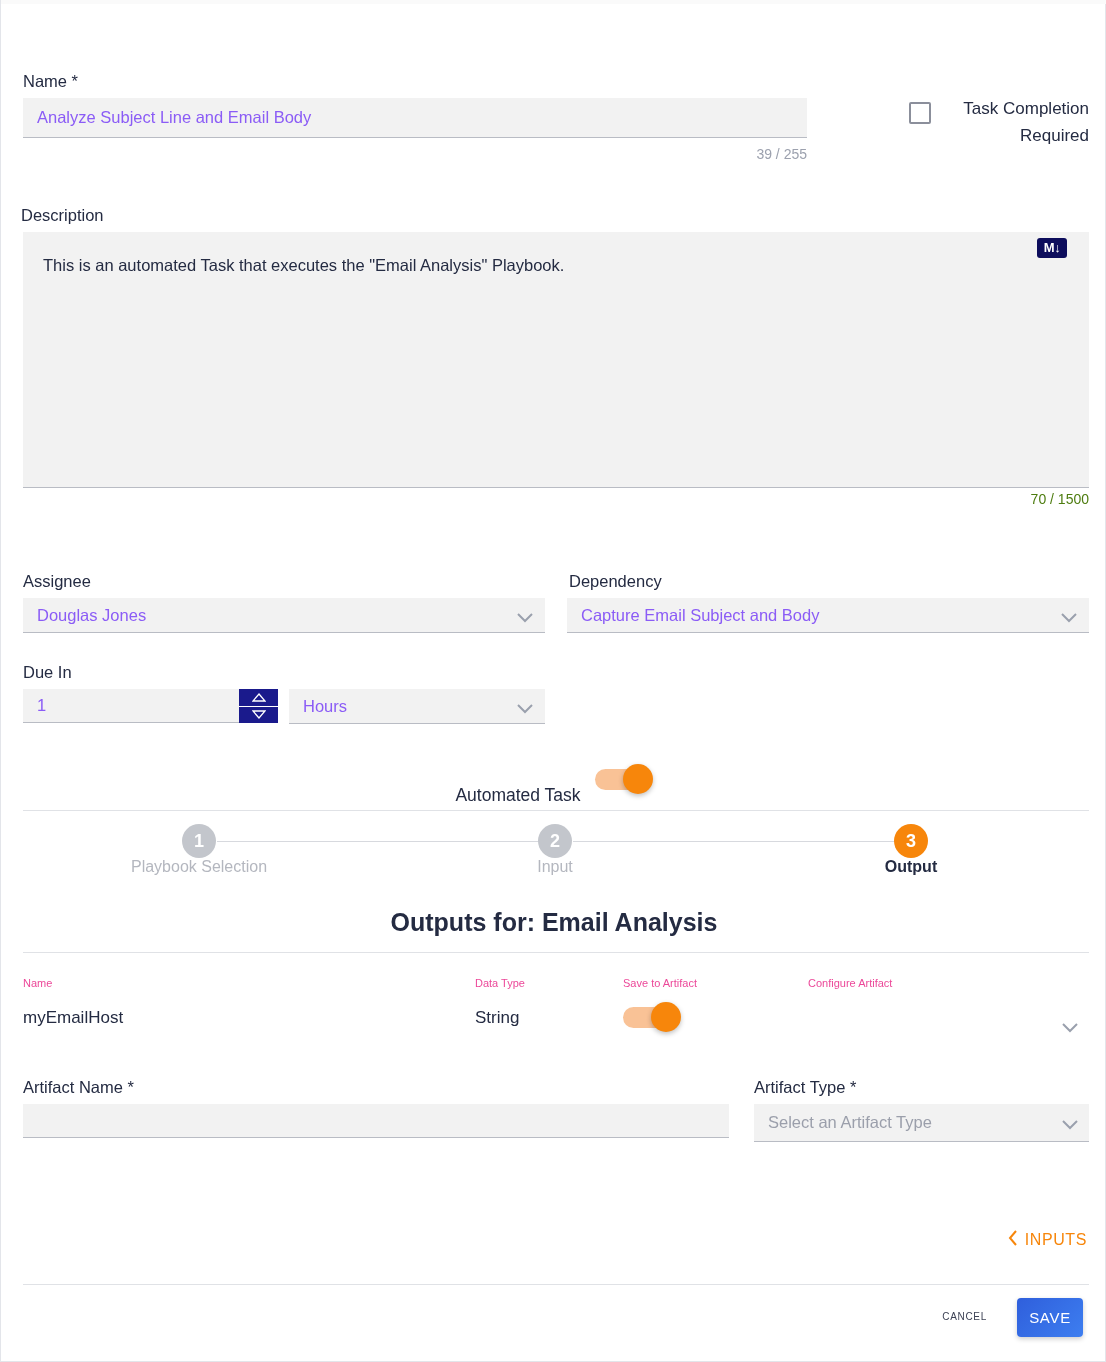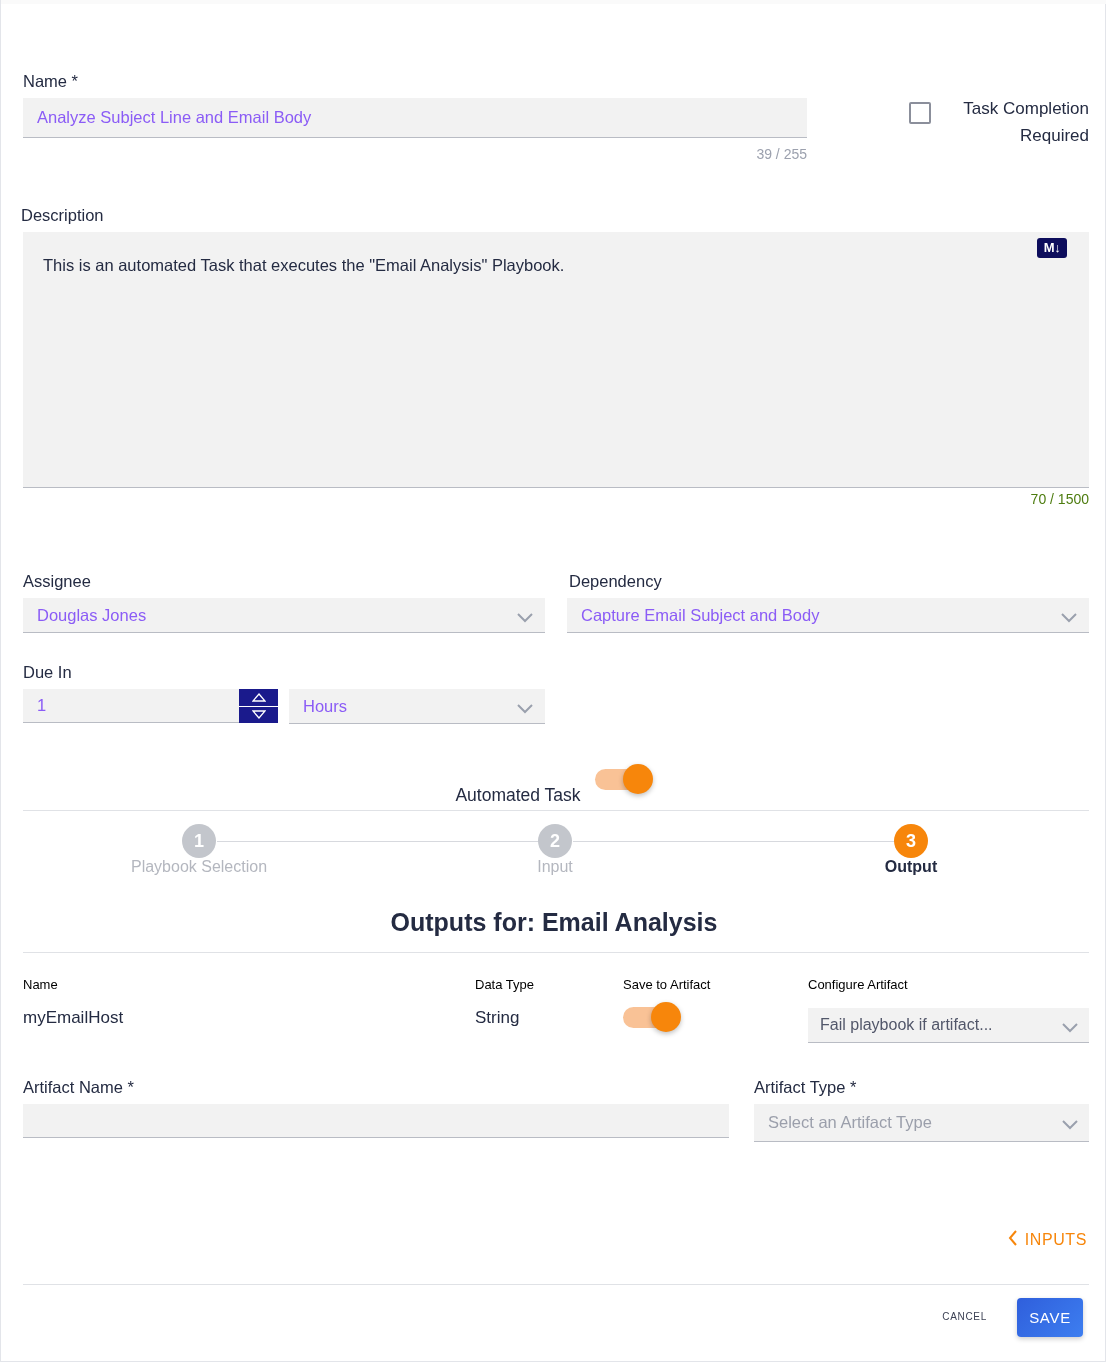--- a/index.html
+++ b/index.html
@@ -262,22 +262,22 @@
     left: 0; top: 908px;
     width: 1106px;
     text-align: center;
     font-size: 25px; font-weight: 700;
     color: #242b42;
   }
   #hr-outputs { left: 22px; top: 952px; width: 1066px; }
 
   .col-head {
     position: absolute;
-    font-size: 13px;
-    color: #000000;
+    font-size: 11px;
+    color: #ec4899;
     white-space: nowrap;
   }
   .col-val {
     position: absolute;
     font-size: 17px;
     color: #242b42;
     white-space: nowrap;
   }
   #oh-name { left: 22px; top: 977px; }
   #oh-datatype { left: 474px; top: 977px; }
@@ -449,21 +449,20 @@
   <div class="col-head" id="oh-configure">Configure Artifact</div>
 
   <div class="col-val" id="ov-name">myEmailHost</div>
   <div class="col-val" id="ov-datatype">String</div>
 
   <span class="toggle save-toggle">
     <span class="track"></span>
     <span class="knob"></span>
   </span>
 
-  <input id="configure-select" type="text" readonly="" value="Fail playbook if artifact..." style="">
   <span class="sel-caret" style="left:1060px; top:1020px;">
     <svg width="18" height="12" viewBox="0 0 18 12">
         <path d="M2 2 L9 9 L16 2" stroke="#9aa0ad" stroke-width="2" fill="none"></path>
       </svg>
   </span>
 
   <div class="flabel" id="artifact-name-label">Artifact Name *</div>
   <input class="finput" id="artifact-name-input" type="text" value="" style="">
 
   <div class="flabel" id="artifact-type-label">Artifact Type *</div>

